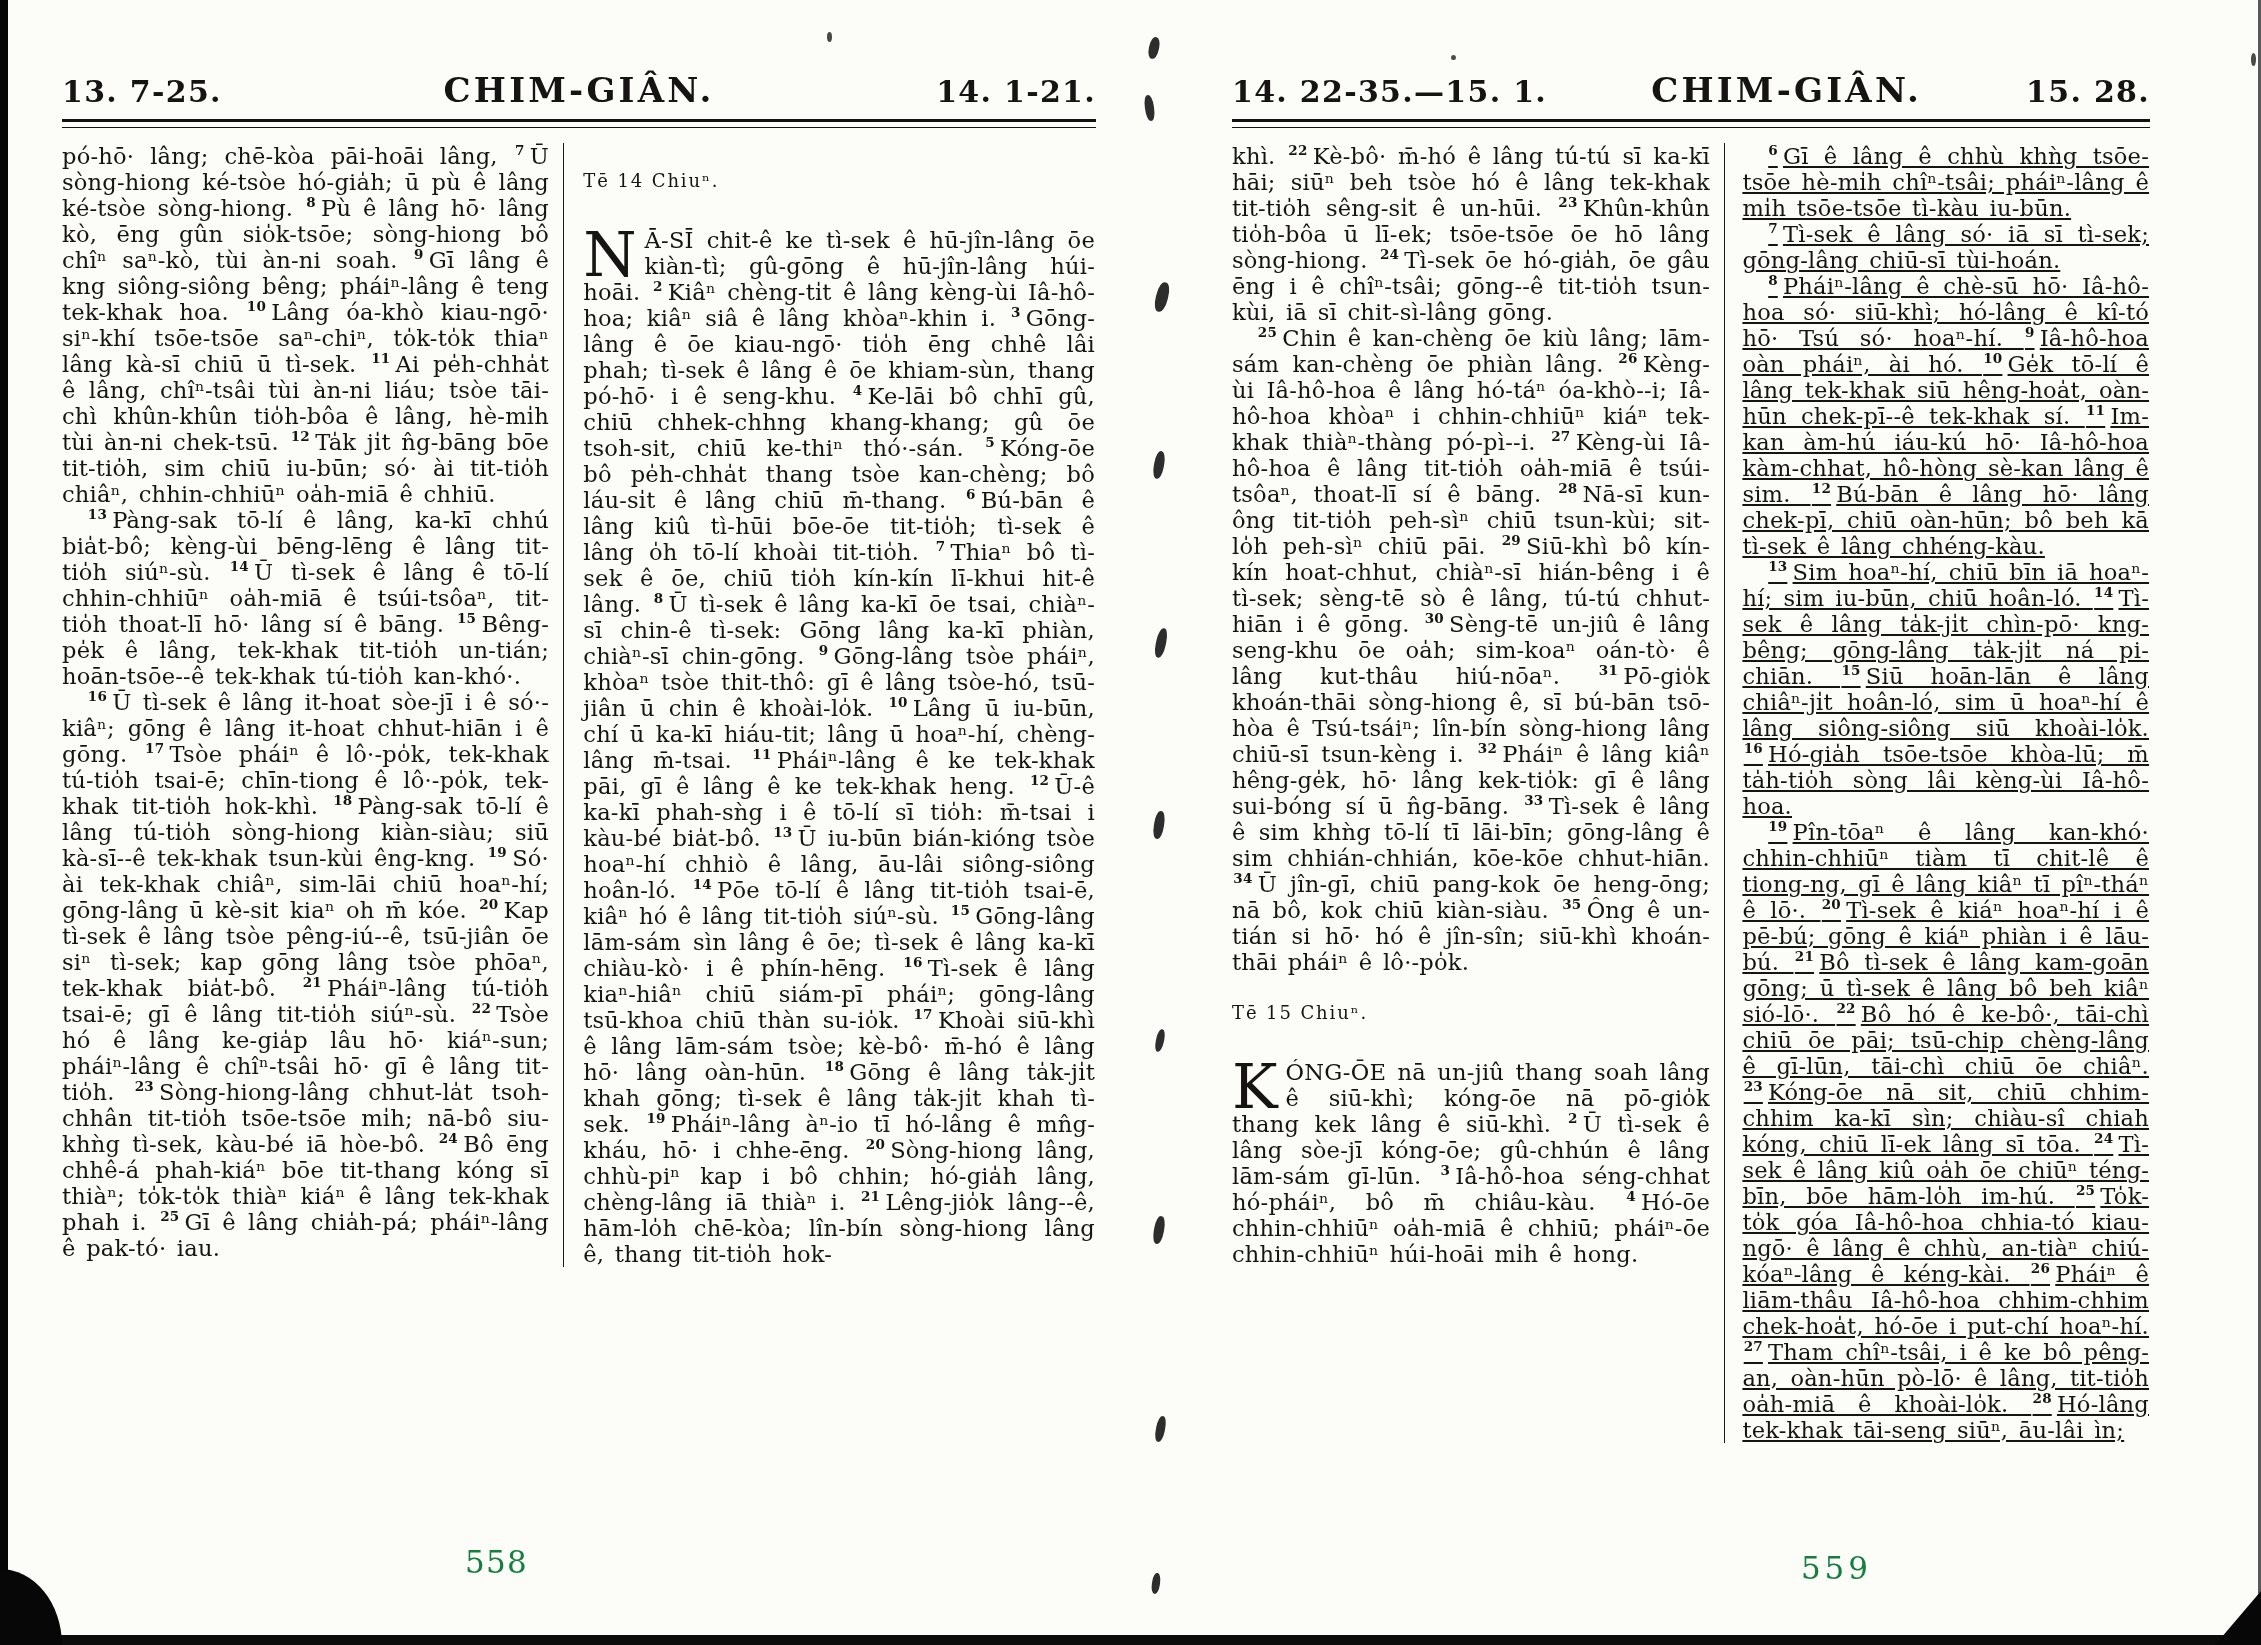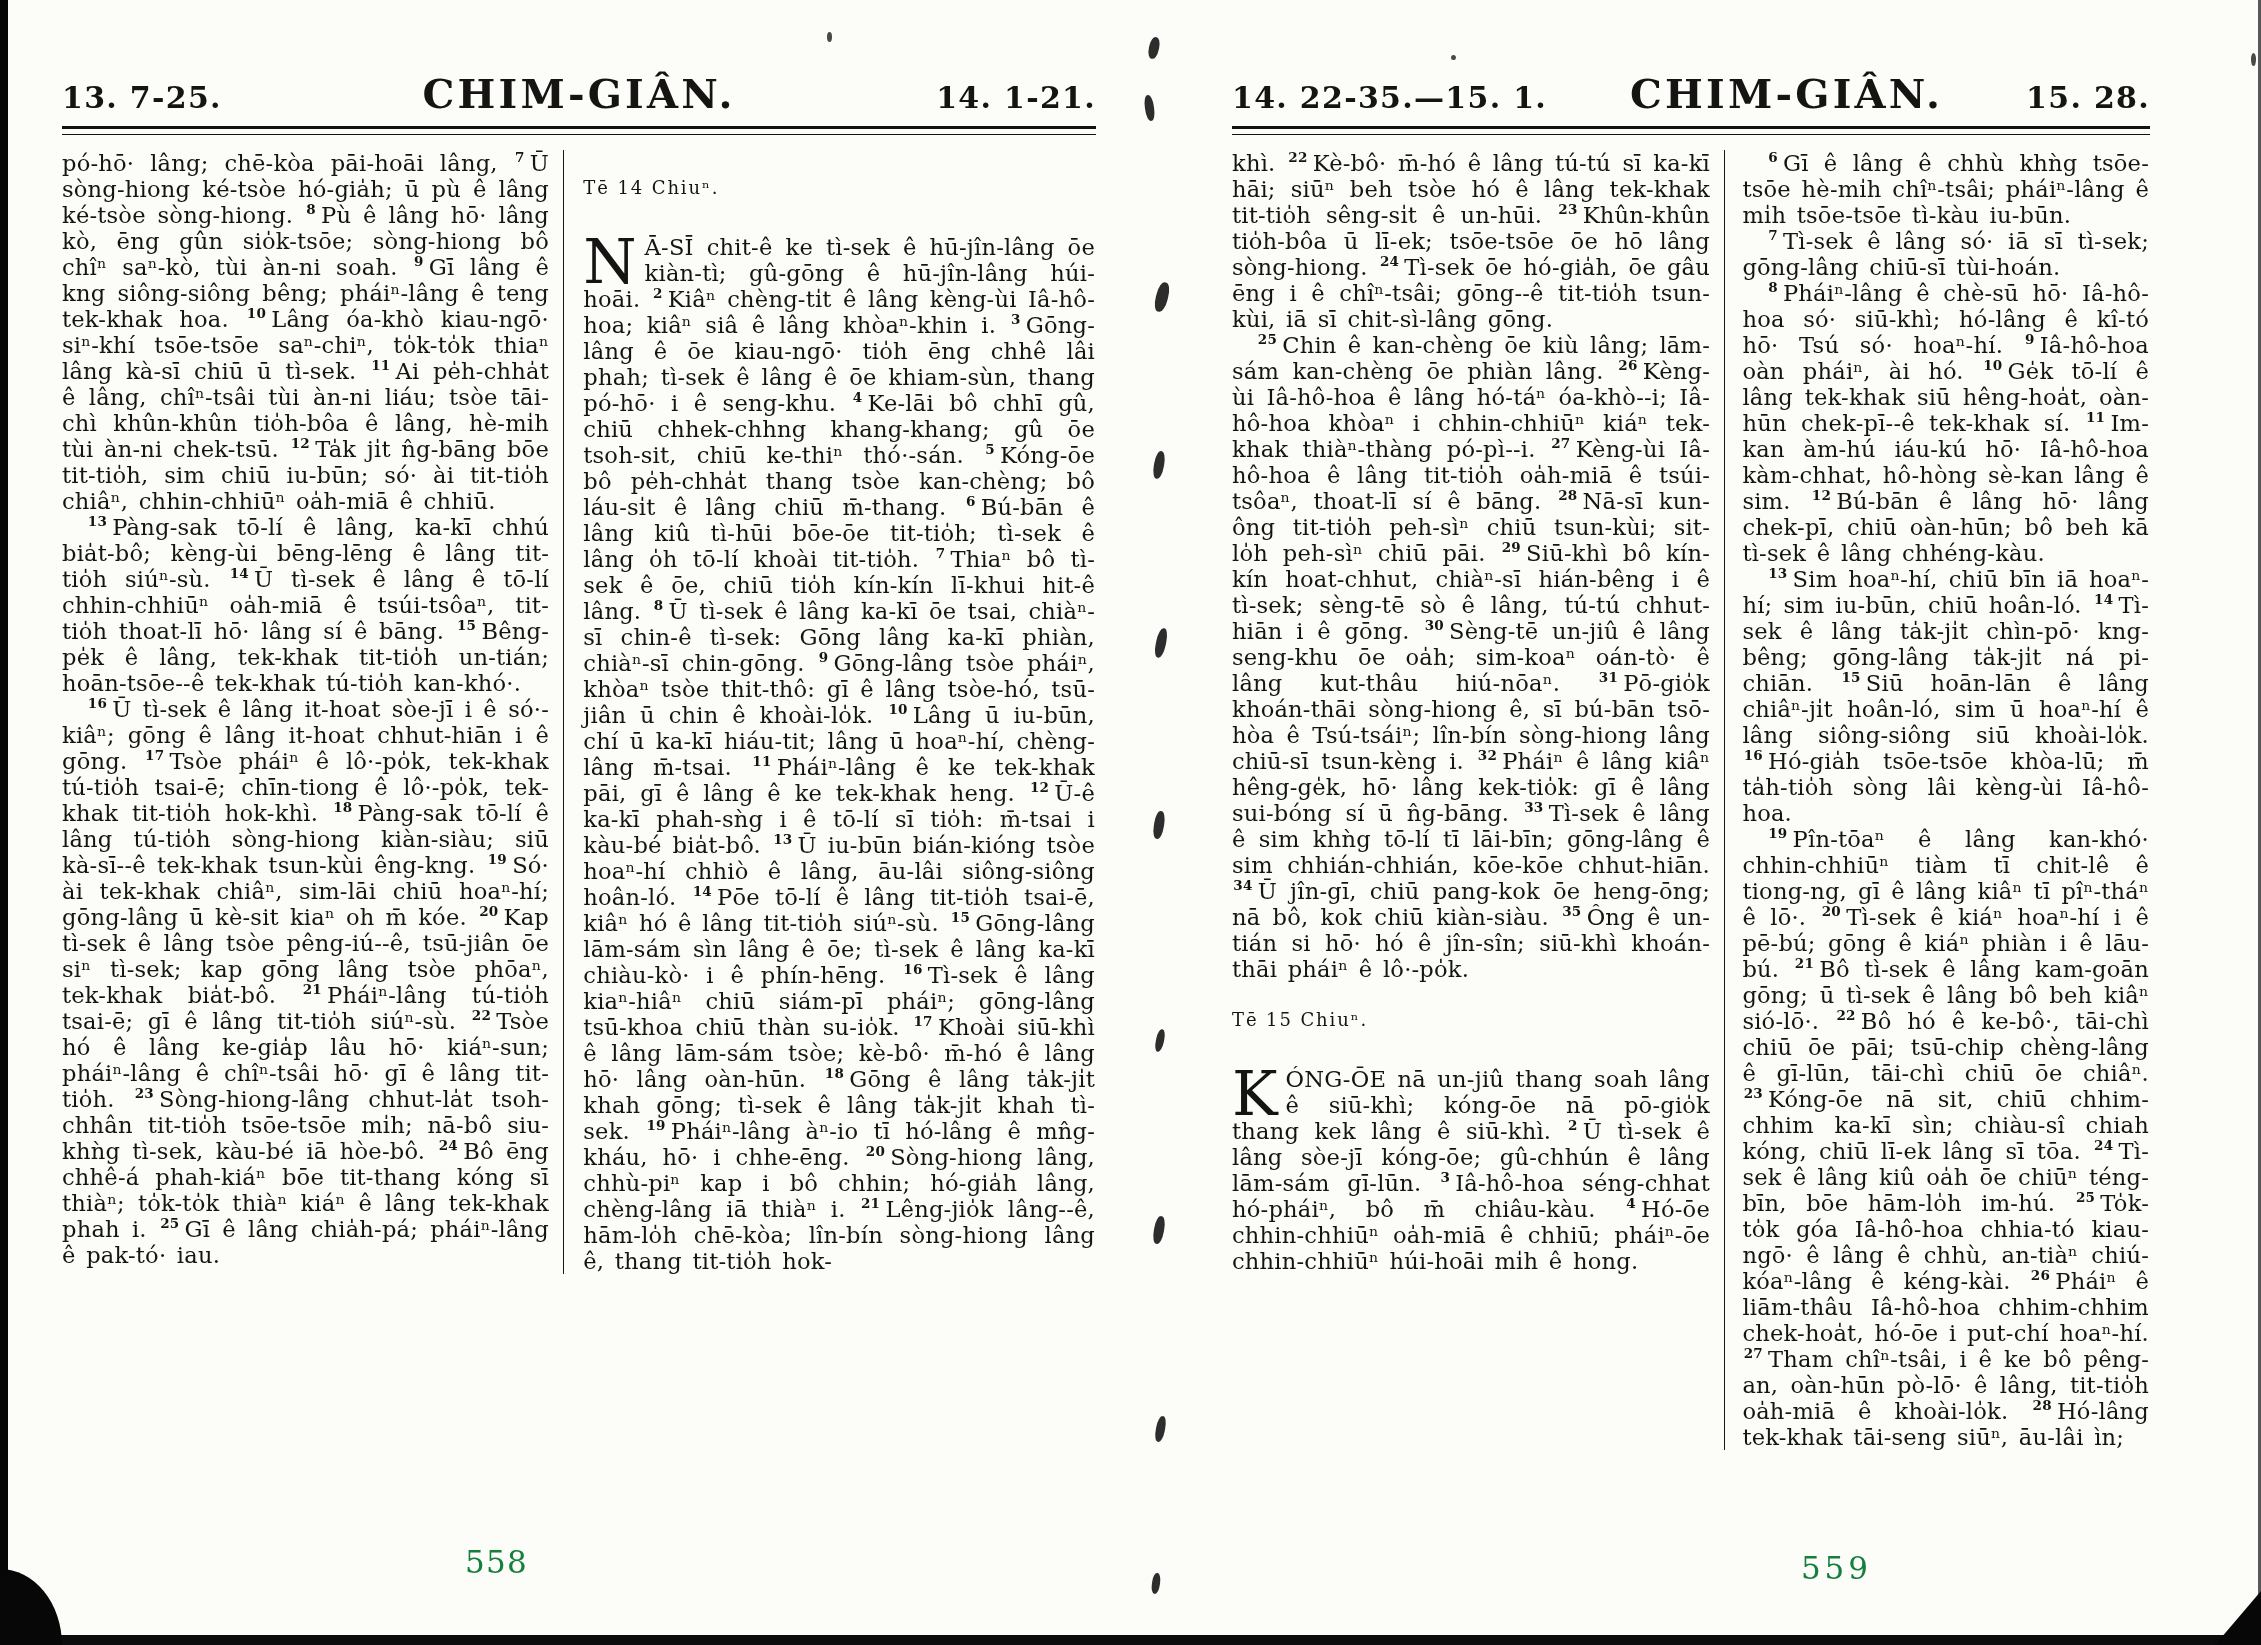--- a/index.html
+++ b/index.html
@@ -16,28 +16,28 @@
   .corner-bl{position:absolute;left:0;bottom:0;width:62px;height:76px;background:#070707;border-top-right-radius:100% 100%;}
   .corner-br{position:absolute;right:0;bottom:0;width:46px;height:54px;background:#070707;clip-path:polygon(100% 0,100% 100%,0 100%);}
   .smudge{position:absolute;background:#101010;border-radius:45%;opacity:.88;}
   .speck{position:absolute;background:#1b1b1b;border-radius:50%;opacity:.8;}
   
   .page{position:absolute;top:70px;}
   #page-left{left:62px;width:1034px;}
   #page-right{left:1232px;width:918px;}
   .pg-header{display:flex;justify-content:space-between;align-items:baseline;font-weight:bold;}
   .pg-header .range{font-size:30px;letter-spacing:1.3px;}
-  .pg-header .title{font-size:40px;letter-spacing:3.2px;}
+  .pg-header .title{font-size:34px;letter-spacing:3.2px;}
   .header-rule{margin-top:9px;border-top:3.9px solid #121212;border-bottom:1.9px solid #121212;height:4.5px;}
   .cols{display:flex;margin-top:15.5px;align-items:stretch;}
   .col{box-sizing:border-box;}
   #page-left .col-1{width:501px;padding-right:14px;}
   #page-left .col-2{width:532px;padding-left:19.3px;border-left:1.9px solid #181818;}
   #page-right .col-1{width:492px;padding-right:14px;}
-  #page-right .col-2{width:425px;padding-left:17.4px;border-left:1.9px solid #181818;}
+  #page-right .col-2{width:425px;padding-left:17.4px;border-left:1.9px solid #181818;text-decoration:underline;}
   
   .para{
     margin:0;font-size:22.6px;line-height:26px;text-align:justify;
     word-spacing:3.2px;letter-spacing:0.2px;text-indent:24.5px;
   }
   .para.cont,.para.drop{text-indent:0;}
   sup.v{font-size:13.5px;font-weight:bold;line-height:0;vertical-align:super;margin:0 5.2px 0 1.3px;}
   .chap-heading{
     font-size:18px;font-weight:normal;text-align:left;letter-spacing:1.9px;
     margin:27px 0 36px;

